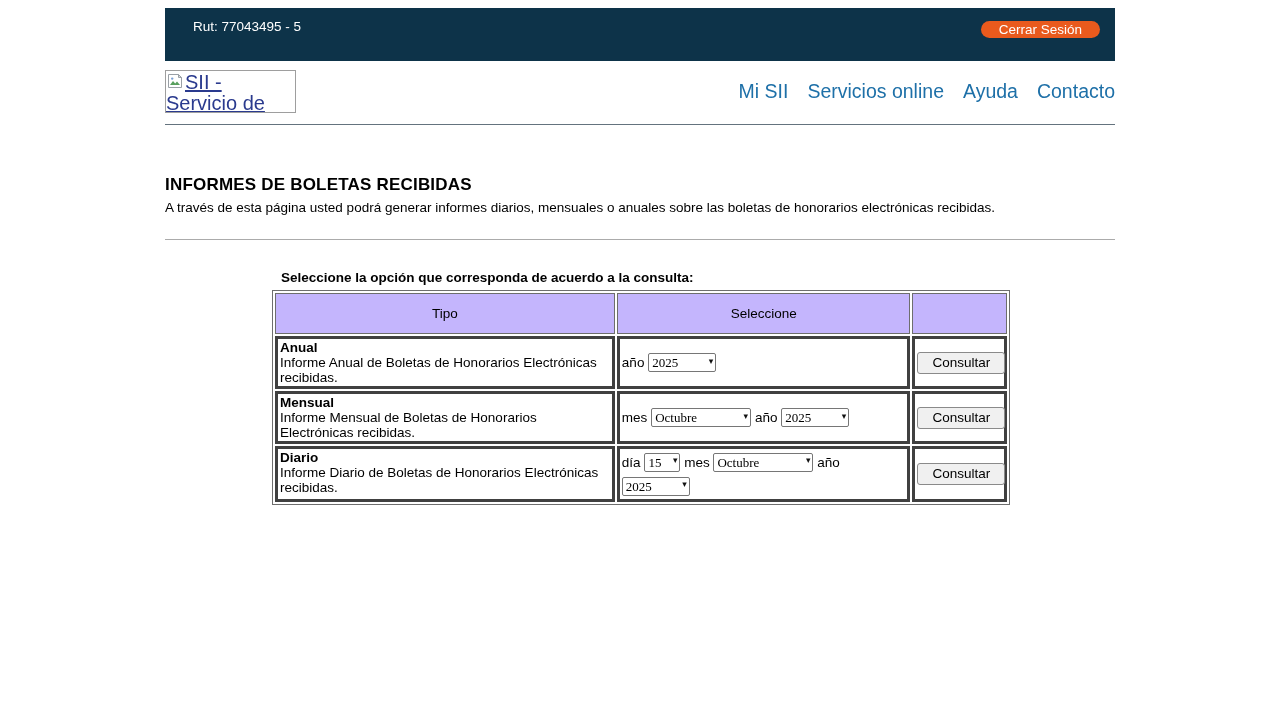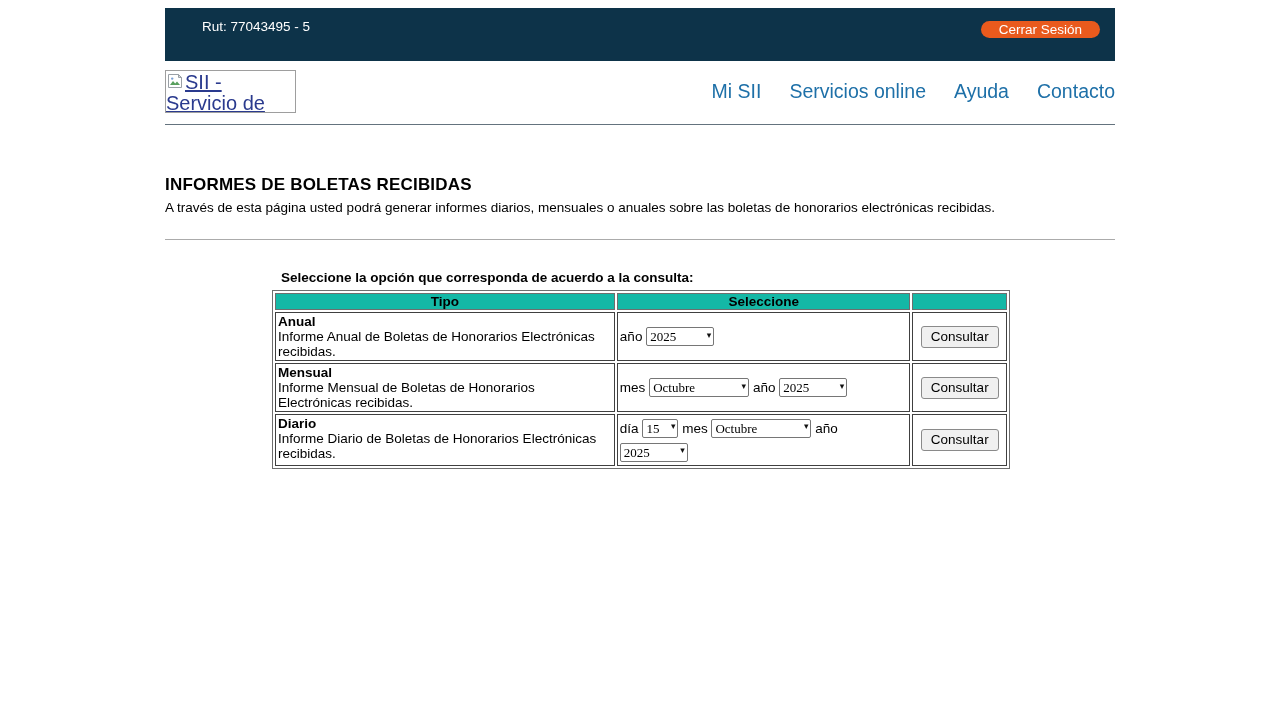--- a/index.html
+++ b/index.html
@@ -12,21 +12,21 @@
   .content { width: 950px; margin: 0 auto; }
 
   
   .topbar {
     position: relative;
     height: 53px;
     margin-top: 8px;
     background: #0d3349;
   }
   .rut {
-    position: absolute; left: 37px; top: 11px;
+    position: absolute; left: 28px; top: 11px;
     color: #ffffff; font-size: 13.5px;
   }
   .logout-btn {
     position: absolute; right: 15px; top: 13px;
     height: 17px; padding: 0 18px;
     background: #e95a1d; color: #ffffff;
     border: none; border-radius: 14px;
     font-size: 13.5px; font-family: inherit;
     cursor: pointer;
   }
@@ -38,21 +38,21 @@
   }
   .logo-box {
     width: 131px; height: 43px;
     border: 1px solid #9e9e9e;
     overflow: hidden;
     color: #2a3a8e; font-size: 20px; line-height: 21px;
     cursor: pointer;
   }
   .logo-box .alt-text { text-decoration: underline; }
   .broken-icon { display: inline-block; vertical-align: baseline; margin: 1px 2px 0 1px; }
-  .nav { display: flex; gap: 28px; align-items: flex-end; }
+  .nav { display: flex; gap: 19px; align-items: flex-end; }
   .nav-item {
     color: #1e70a8; font-size: 19.5px; cursor: pointer; white-space: nowrap;
   }
   .rule-dark {
     border: none; border-top: 1px solid #64737e;
     margin: 11px 0 0 0;
   }
 
   
   .page-title {
@@ -71,27 +71,27 @@
     font-size: 13.5px; font-weight: bold;
   }
   table.report-table {
     margin: 5px 0 0 107px;
     width: 738px;
     table-layout: fixed;
     border-collapse: separate; border-spacing: 2px;
     border: 1px solid #6e6e6e;
   }
   .report-table th {
-    background: #14b8a6;
+    background: #c4b5fd;
     border: 1px solid #6e6e6e;
-    font-size: 13.5px; font-weight: bold;
-    height: 17px; padding: 0 2px;
+    font-size: 13.5px; font-weight: normal;
+    height: 17px; padding: 12px 2px;
   }
   .report-table td {
-    border: 1px solid #404040;
+    border: 3px solid #404040;
     font-size: 13.5px;
     padding: 1px 2px;
     background: #fff;
     margin-left: 29px;
   }
   td.cell-tipo { vertical-align: top; line-height: 15px; }
   td.cell-tipo b { display: block; }
   td.cell-select { vertical-align: middle; line-height: 23px; }
   td.cell-action { text-align: center; vertical-align: middle; }
 
@@ -110,21 +110,21 @@
     transform: translateY(-56%);
     font-size: 9px; color: #111;
     pointer-events: none;
   }
   .w-dia select { width: 36px; padding-right: 12px; }
   .w-mes select { width: 100px; }
   .w-ano select { width: 68px; }
   .fld-label { display: inline-block; vertical-align: middle; }
 
   .consultar-btn {
-    width: 78px; height: 22px;
+    width: 88px; height: 22px;
     background: #f0f0f0;
     border: 1px solid #8a8a8a; border-radius: 3px;
     font-size: 13.5px; font-family: inherit;
     cursor: pointer;
   }
 </style>
 </head>
 <body>
 
 <div class="content">

